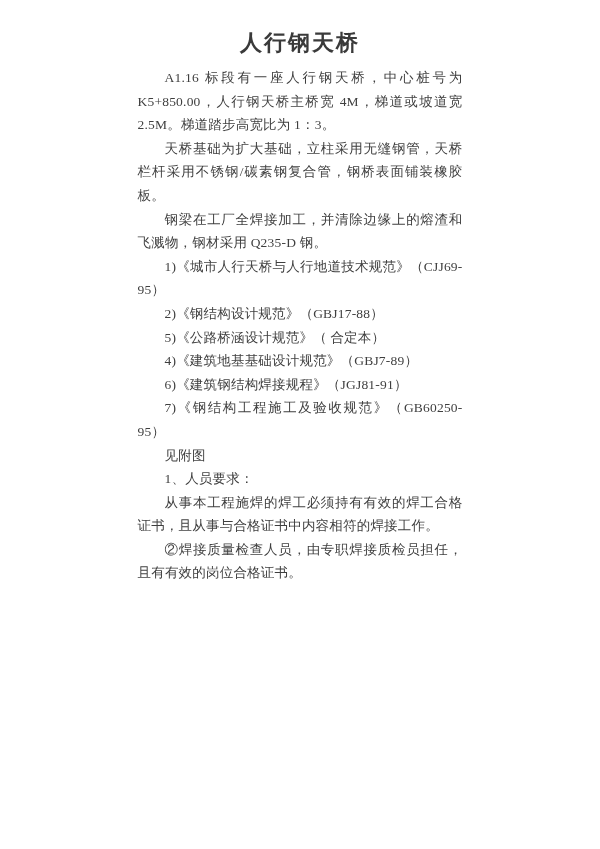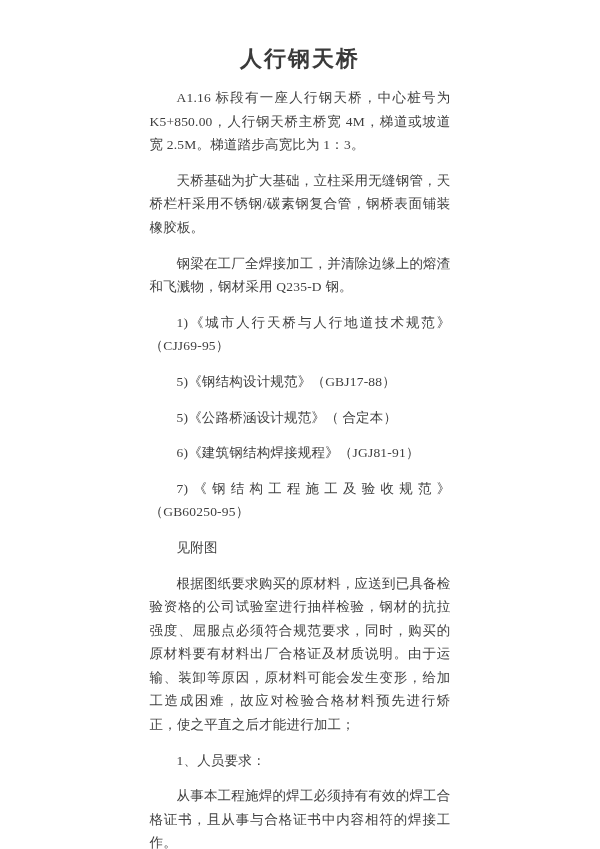--- a/index.html
+++ b/index.html
@@ -7,36 +7,36 @@
     margin: 0;
     padding: 0;
     background: #ffffff;
   }
   .page {
     position: relative;
     width: 493px;
     height: 849px;
     margin: 0 auto;
     background: #ffffff;
-    padding: 44px 84px 0 84px;
+    padding: 28px 84px 0 84px;
     font-family: "Liberation Serif", "DejaVu Serif", serif;
     color: #3f3f3f;
     overflow: hidden;
   }
   .doc-title {
     margin: 0 0 8px 0;
     font-size: 22px;
     font-weight: 700;
     text-align: center;
     letter-spacing: 2px;
     line-height: 30px;
     color: #3a3a3a;
   }
   .content p {
-    margin: 12px;
+    margin: 0;
     font-size: 13.5px;
     line-height: 23.6px;
     text-align: justify;
     letter-spacing: 0.2px;
   }
   .para { text-indent: 2em; }
   .line { text-indent: 2em; text-align: right; }
   .gap-top { margin-top: 17px !important; }
 </style>
 </head>
@@ -46,29 +46,29 @@
   <h1 class="doc-title">人行钢天桥</h1>
 
   <div class="content">
     <p class="para">A1.16 标段有一座人行钢天桥，中心桩号为 K5+850.00，人行钢天桥主桥宽 4M，梯道或坡道宽 2.5M。梯道踏步高宽比为 1：3。</p>
 
     <p class="para">天桥基础为扩大基础，立柱采用无缝钢管，天桥栏杆采用不锈钢/碳素钢复合管，钢桥表面铺装橡胶板。</p>
 
     <p class="para">钢梁在工厂全焊接加工，并清除边缘上的熔渣和飞溅物，钢材采用 Q235-D 钢。</p>
 
     <p class="line">1)《城市人行天桥与人行地道技术规范》（CJJ69-95）</p>
-    <p class="line">5)《钢结构设计规范》（GBJ17-88）</p>
+    <p class="line">2)《钢结构设计规范》（GBJ17-88）</p>
     <p class="line">5)《公路桥涵设计规范》（ 合定本）</p>
+    <p class="line">4)《建筑地基基础设计规范》（GBJ7-89）</p>
     <p class="line">6)《建筑钢结构焊接规程》（JGJ81-91）</p>
     <p class="line">7)《钢结构工程施工及验收规范》（GB60250-95）</p>
 
     <p class="line">见附图</p>
 
 
-    <p class="para">根据图纸要求购买的原材料，应送到已具备检验资格的公司试验室进行抽样检验，钢材的抗拉强度、屈服点必须符合规范要求，同时，购买的原材料要有材料出厂合格证及材质说明。由于运输、装卸等原因，原材料可能会发生变形，给加工造成困难，故应对检验合格材料预先进行矫正，使之平直之后才能进行加工；</p>
 
 
     <p class="line">1、人员要求：</p>
 
     <p class="para">从事本工程施焊的焊工必须持有有效的焊工合格证书，且从事与合格证书中内容相符的焊接工作。</p>
 
     <p class="para">②焊接质量检查人员，由专职焊接质检员担任，且有有效的岗位合格证书。</p>
   </div>
 </div>
 

